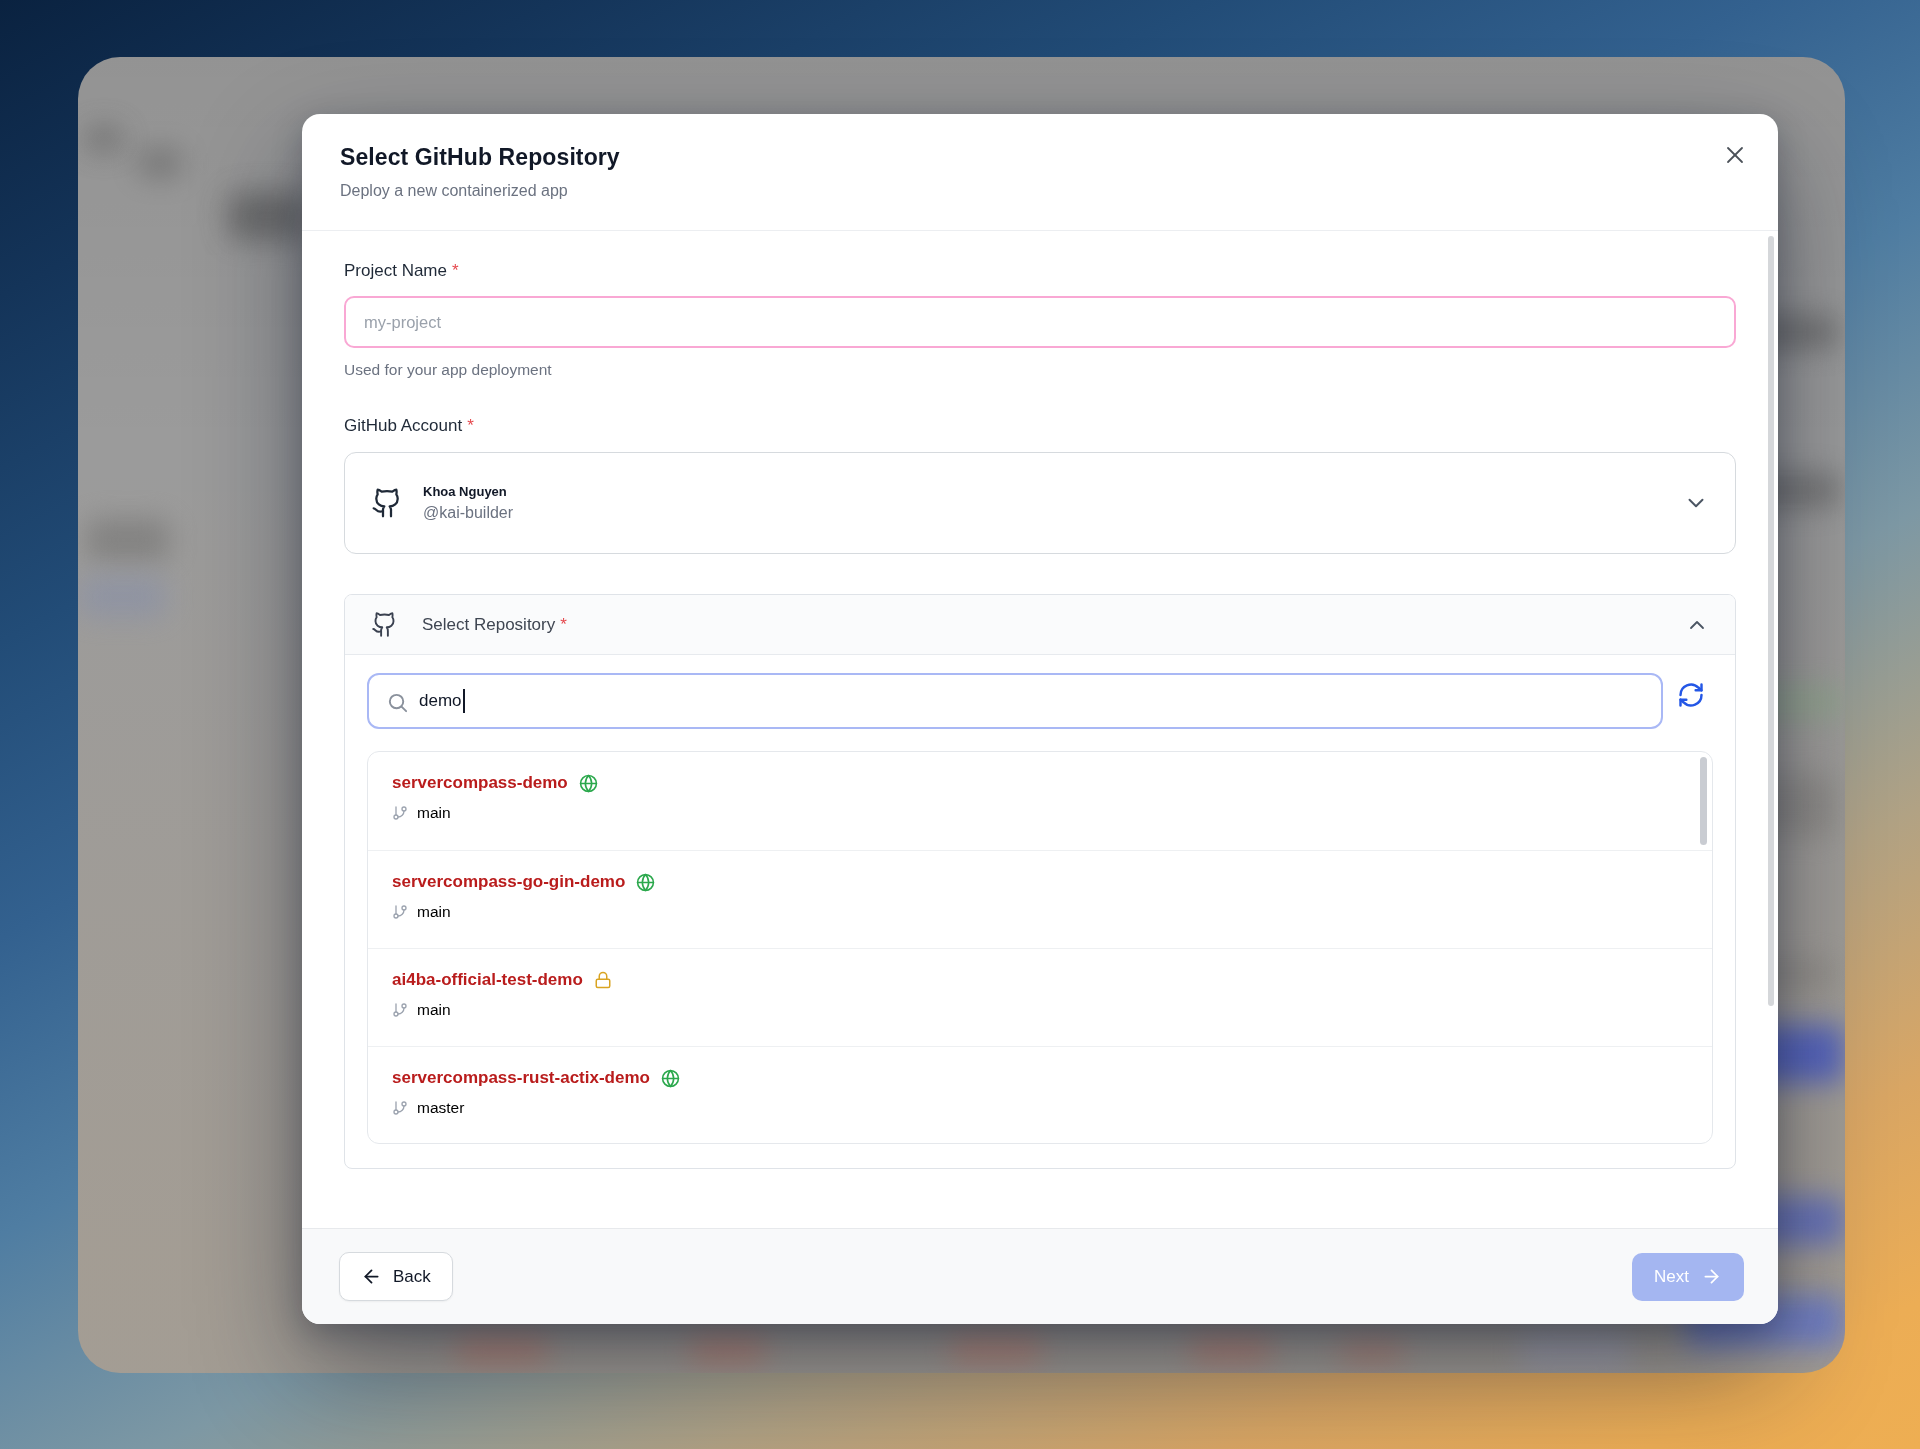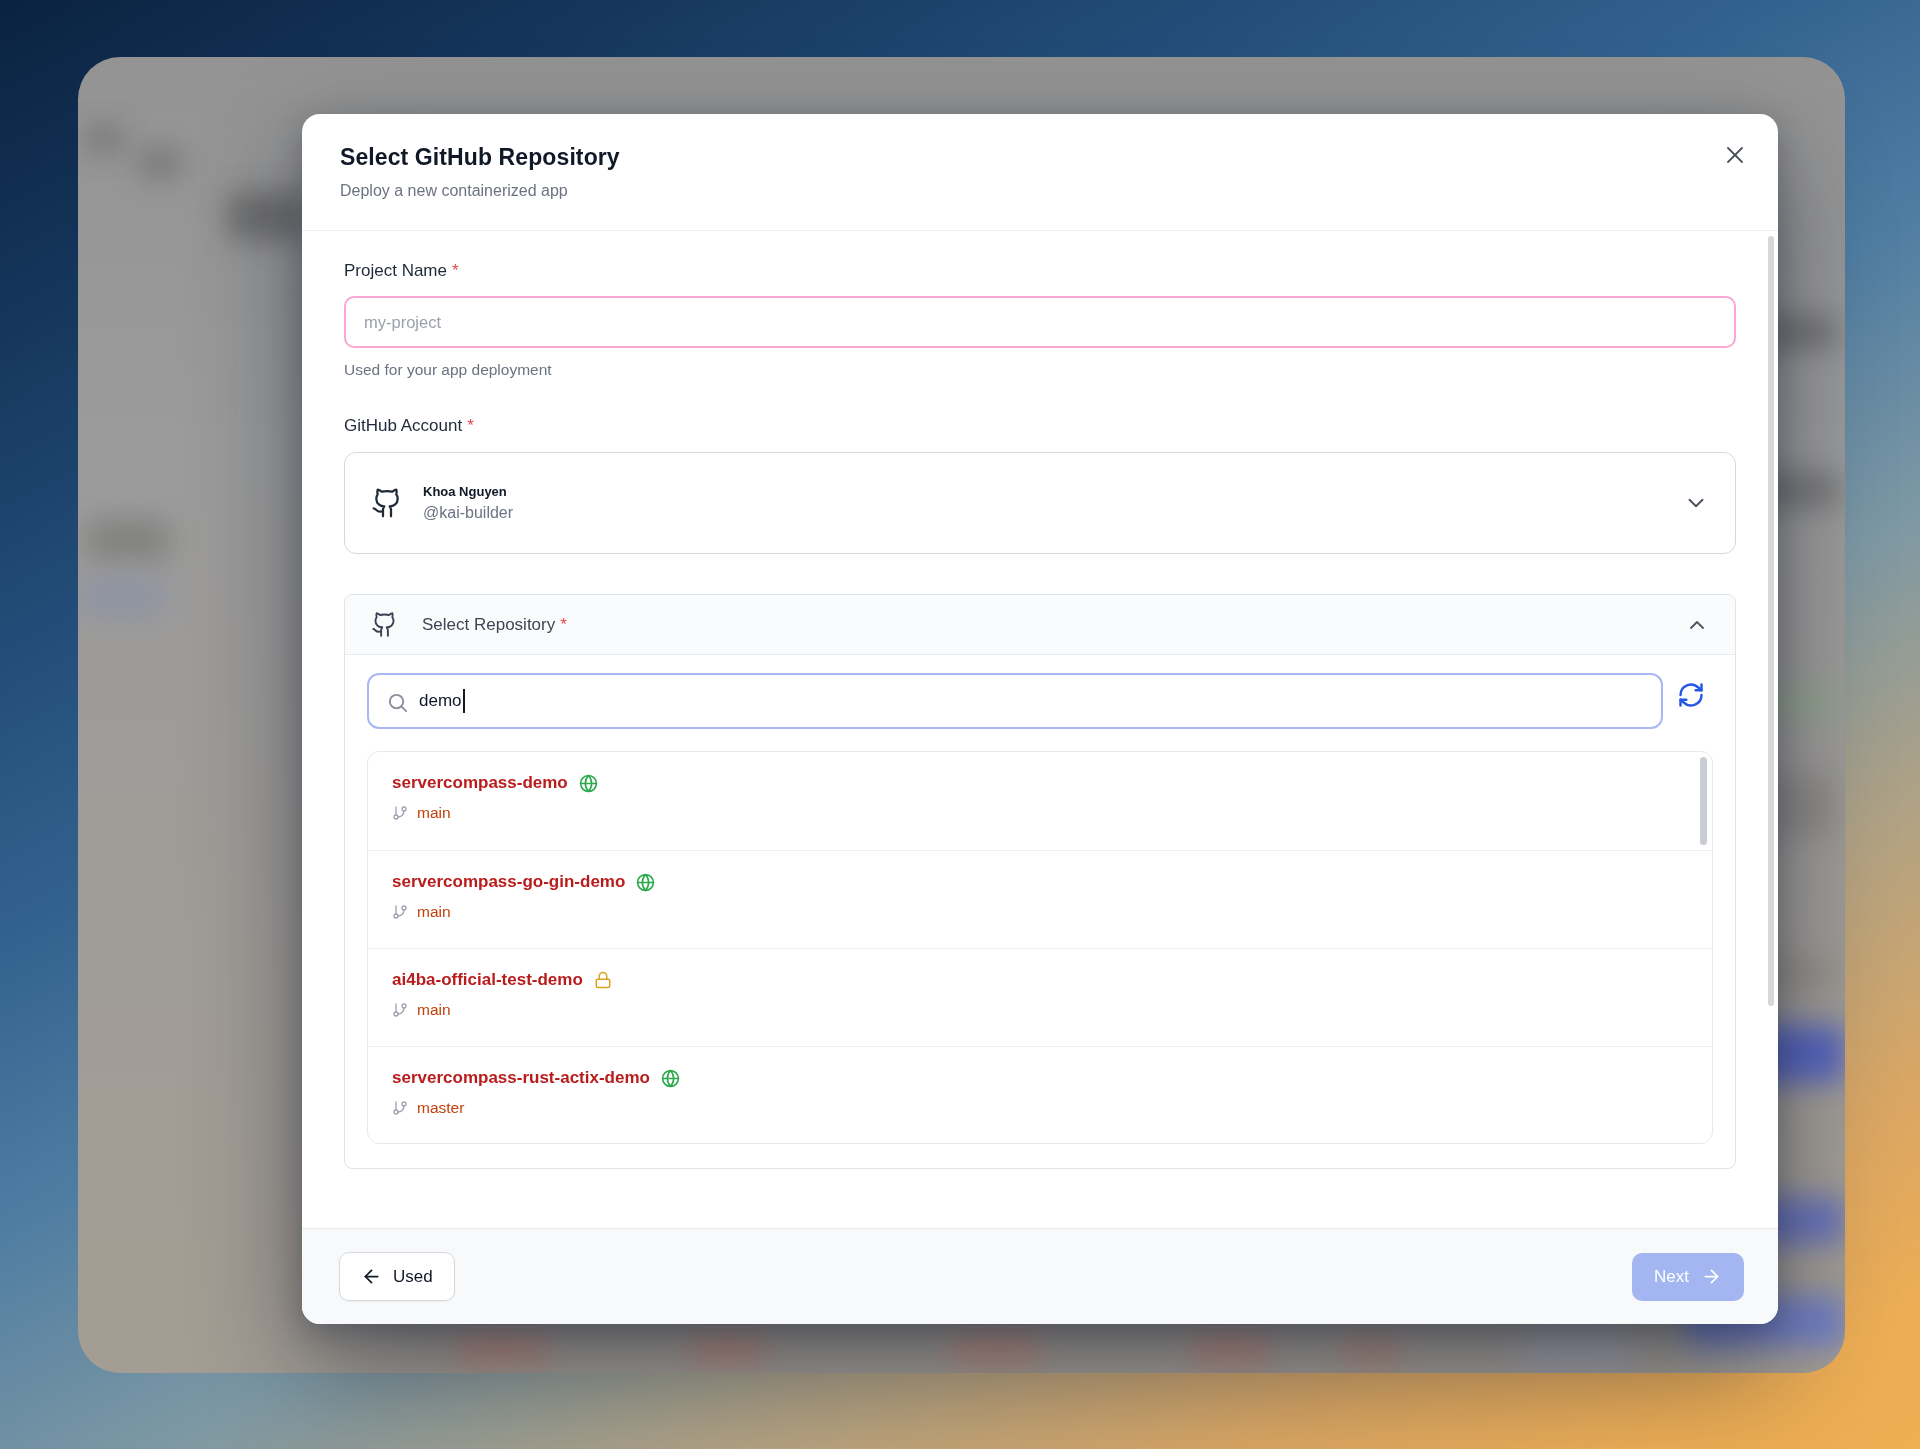--- a/index.html
+++ b/index.html
@@ -95,21 +95,21 @@
 
   .repo-list {
     position: relative; margin: 22px 22px 24px 22px; height: 393px;
     border: 1px solid #e5e8ec; border-radius: 12px; background: #fff; overflow: hidden;
   }
   .repo-row { height: 98px; padding: 21px 24px 0 24px; cursor: pointer; }
   .repo-row + .repo-row { border-top: 1px solid #eef0f2; }
   .repo-name-row { display: flex; align-items: center; gap: 11px; }
   .repo-name { font-size: 17px; font-weight: 700; color: #b91c1c; }
   .repo-branch-row { margin-top: 11px; display: flex; align-items: center; gap: 9px; }
-  .repo-branch { font-size: 15.5px; color: #c2410c; }
+  .repo-branch { font-size: 15.5px; color: #000000; }
 
   .list-scrollbar {
     position: absolute; right: 5px; top: 5px; width: 7px; height: 88px;
     border-radius: 4px; background: #c9ccd2;
   }
   .modal-scrollbar {
     position: absolute; right: 4px; top: 122px; width: 6px; height: 770px;
     border-radius: 3px; background: #d5d7da;
   }
 
@@ -364,21 +364,21 @@
     </div>
 
     <div class="modal-footer">
       <button class="back-btn">
         <span>
           <svg width="21" height="21" viewBox="0 0 24 24" fill="none" stroke="#111827" stroke-width="2" stroke-linecap="round" stroke-linejoin="round">
             <path d="M19 12H5"></path>
               <polyline points="12 19 5 12 12 5"></polyline>
           </svg>
         </span>
-        <span>Used</span>
+        <span>Back</span>
       </button>
       <button class="next-btn">
         <span>Next</span>
         <span>
           <svg width="21" height="21" viewBox="0 0 24 24" fill="none" stroke="#ffffff" stroke-width="2" stroke-linecap="round" stroke-linejoin="round">
             <path d="M5 12h14"></path>
               <polyline points="12 5 19 12 12 19"></polyline>
           </svg>
         </span>
       </button>

